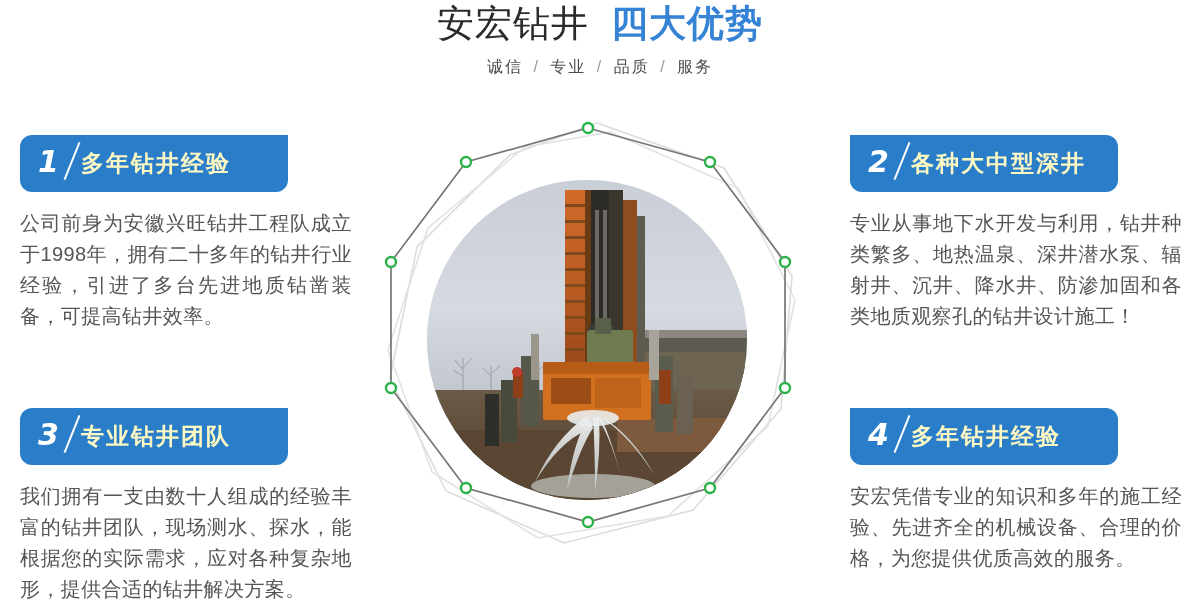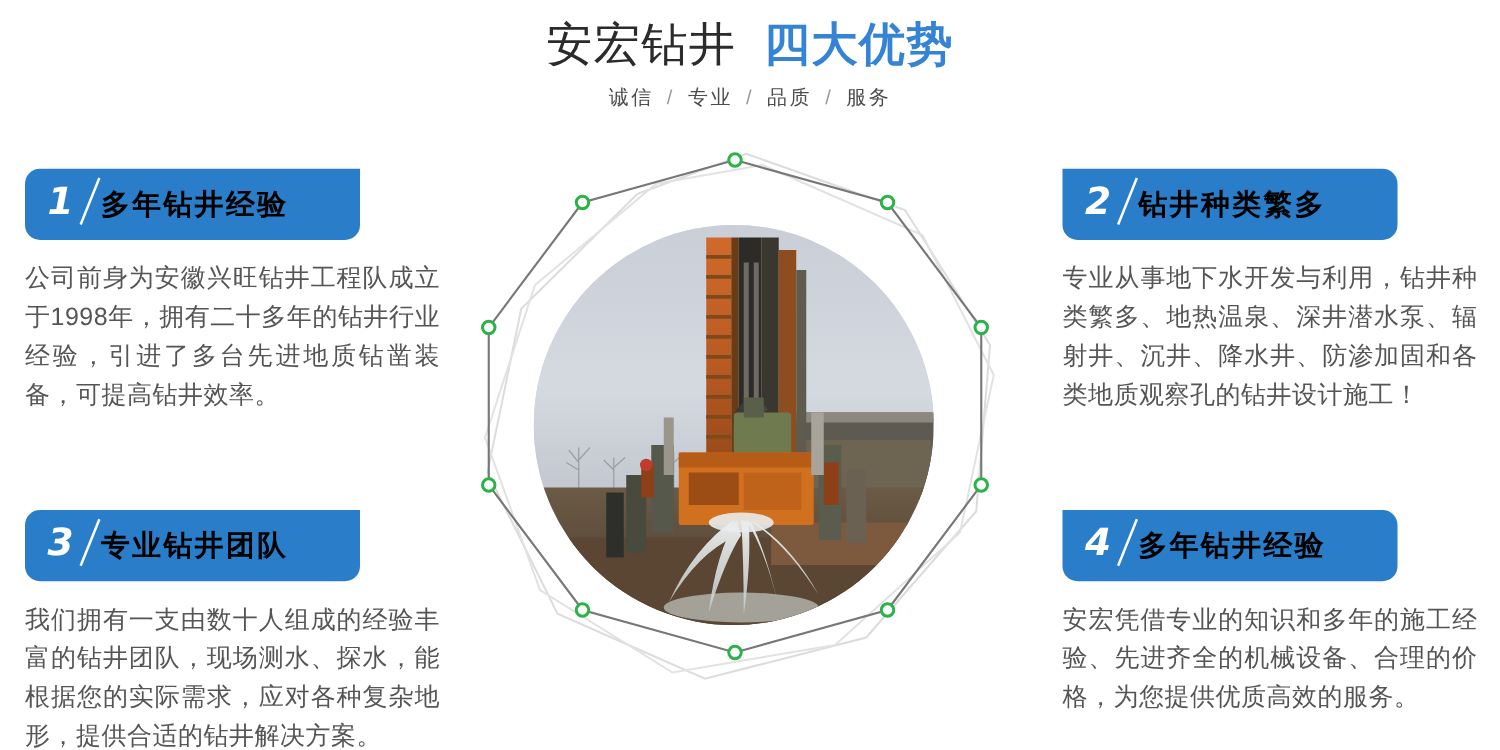--- a/index.html
+++ b/index.html
@@ -20,21 +20,20 @@
   }
 
   
   .header {
     position: absolute;
     top: 0;
     left: 0;
     width: 1200px;
     height: 110px;
     text-align: center;
-    padding-top: 12px;
   }
   .header-title {
     font-size: 37px;
     font-weight: 500;
     letter-spacing: 1px;
     line-height: 48px;
     white-space: nowrap;
   }
   .title-main { color: #2b2b2b; }
   .title-accent { color: #3583d5; font-weight: 700; margin-left: 22px; }
@@ -117,21 +116,21 @@
     right: 2px;
     top: -6px;
     width: 2px;
     height: 40px;
     background: #ffffff;
     transform: rotate(22deg);
   }
   .banner-title {
     font-size: 23px;
     font-weight: 700;
-    color: #000000;
+    color: #fef9c3;
     letter-spacing: 2px;
     white-space: nowrap;
   }
 
   .feature-text {
     margin-top: 16px;
     font-size: 20px;
     line-height: 31px;
     color: #555555;
     letter-spacing: 0.4px;
@@ -301,21 +300,21 @@
       <p class="feature-text">我们拥有一支由数十人组成的经验丰富的钻井团队，现场测水、探水，能根据您的实际需求，应对各种复杂地形，提供合适的钻井解决方案。</p>
     </div>
 
   </div>
 
   <div class="col col-right">
 
     <div class="feature">
       <div class="banner">
         <span class="banner-num">2</span>
-        <span class="banner-title">钻井种类繁多</span>
+        <span class="banner-title">各种大中型深井</span>
       </div>
       <p class="feature-text">专业从事地下水开发与利用，钻井种类繁多、地热温泉、深井潜水泵、辐射井、沉井、降水井、防渗加固和各类地质观察孔的钻井设计施工！</p>
     </div>
 
     <div class="feature second">
       <div class="banner">
         <span class="banner-num">4</span>
         <span class="banner-title">多年钻井经验</span>
       </div>
       <p class="feature-text">安宏凭借专业的知识和多年的施工经验、先进齐全的机械设备、合理的价格，为您提供优质高效的服务。</p>

